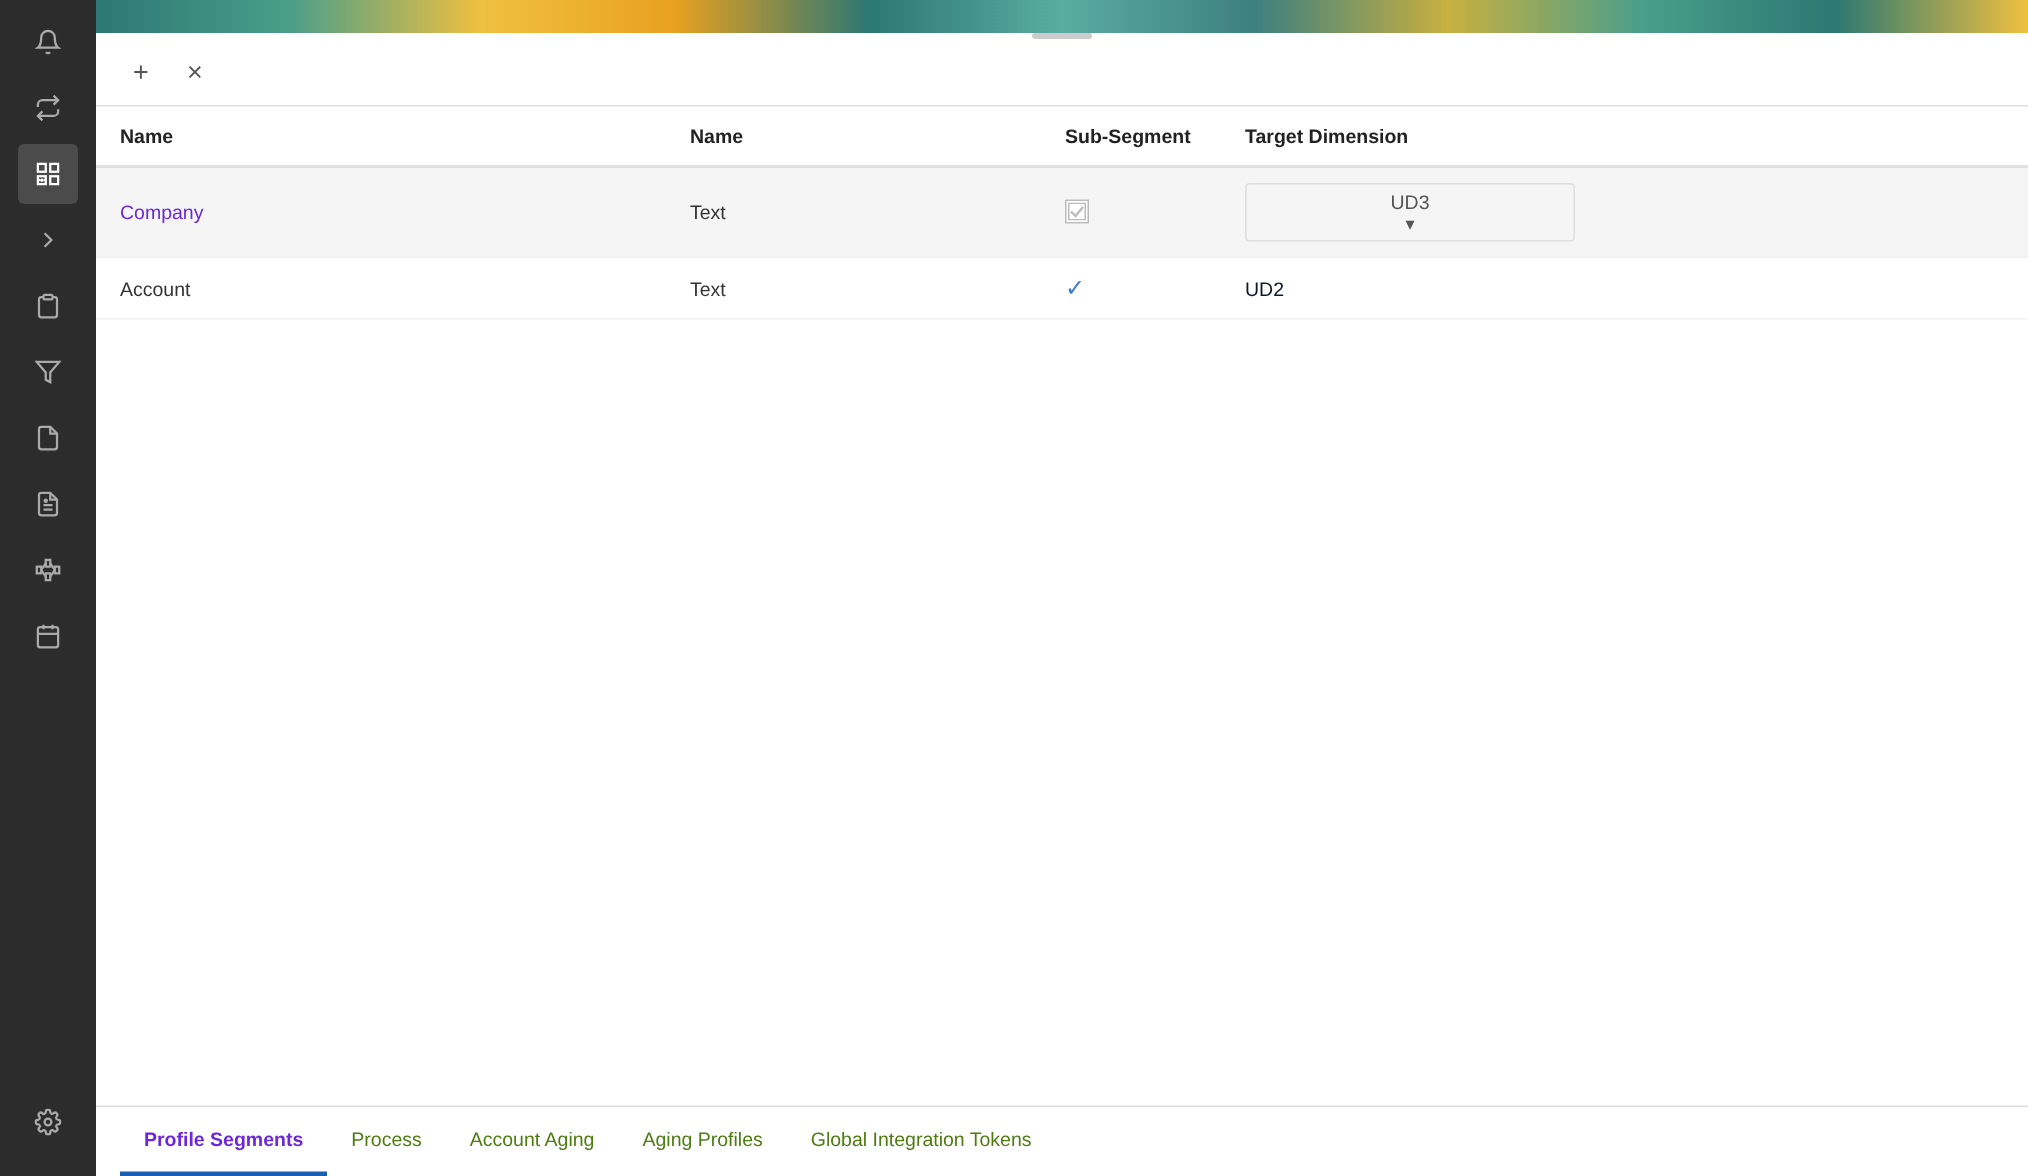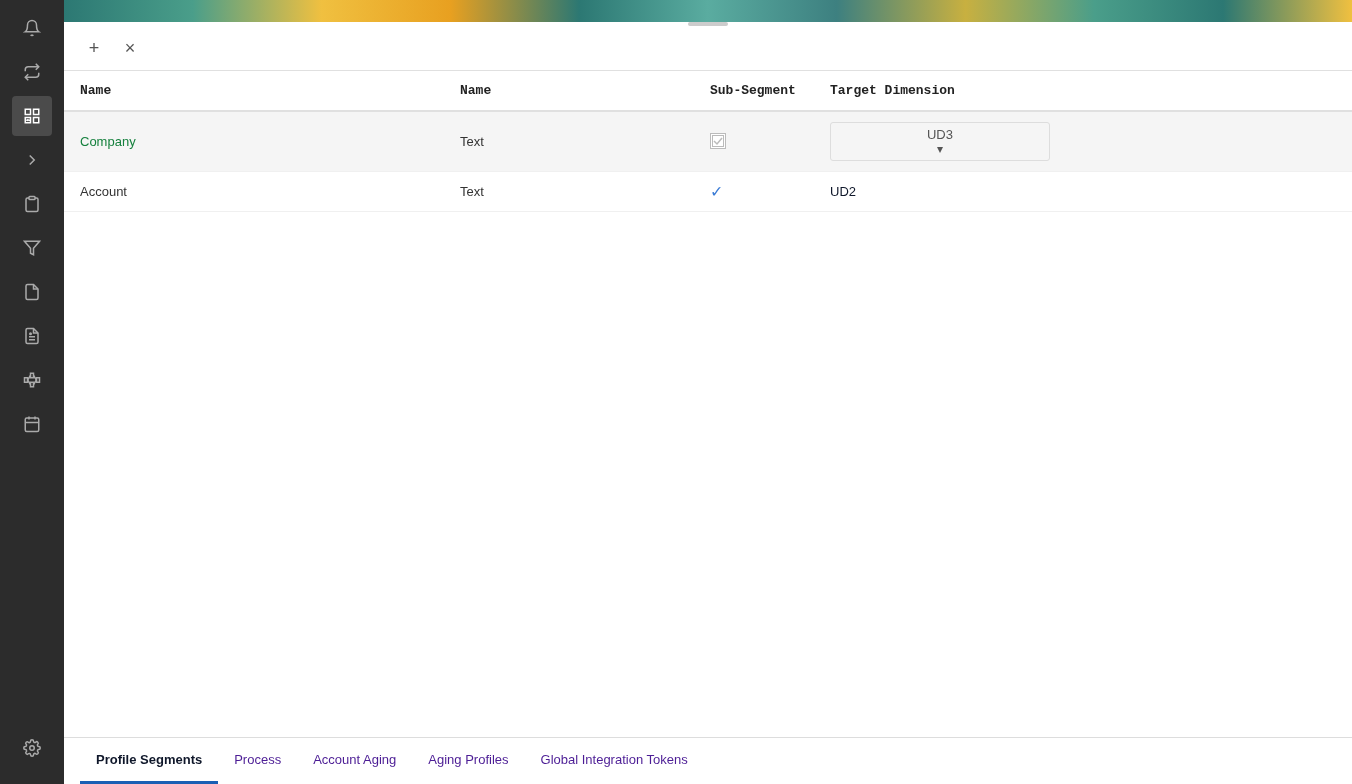--- a/index.html
+++ b/index.html
@@ -86,21 +86,20 @@
       flex: 1;
       overflow-y: auto;
       padding: 0;
     }
     table {
       width: 100%;
       border-collapse: collapse;
     }
     thead tr {
       border-bottom: 2px solid #e0e0e0;
-      font-family: Liberation Mono, monospace;
     }
     thead th {
       padding: 12px 16px;
       text-align: left;
       font-weight: 600;
       font-size: 13px;
       color: #222;
     }
     tbody tr {
       border-bottom: 1px solid #f0f0f0;
@@ -161,26 +160,26 @@
       display: flex;
       border-top: 1px solid #ddd;
       background: #fff;
       flex-shrink: 0;
       padding: 0 16px;
     }
     .tab-item {
       padding: 14px 16px;
       font-size: 13px;
       cursor: pointer;
-      color: #4c1d95;
+      color: #4d7c0f;
       border-bottom: 3px solid transparent;
       white-space: nowrap;
     }
     .tab-item.active {
-      color: #0f172a;
+      color: #6d28d9;
       border-bottom: 3px solid #1a5fb4;
       font-weight: 600;
     }
   </style>
 </head>
 <body>
 
 <nav class="sidebar">
   <div class="sidebar-icon">
     <svg width="18" height="18" viewBox="0 0 24 24" fill="none" stroke="#aaa" stroke-width="2">
@@ -296,21 +295,21 @@
           </th>
           <th class="td-target">
             <span>Target Dimension</span>
           </th>
         </tr>
       </thead>
       <tbody>
 
         <tr class="selected-row">
           <td class="td-name">
-            <input type="text" value="Company" style="border: none; background: transparent; font-size: 13px; color: #15803d; width: 100%; outline: none; cursor: default;" readonly="">
+            <input type="text" value="Company" style="border: none; background: transparent; font-size: 13px; color: #6d28d9; width: 100%; outline: none; cursor: default;" readonly="">
           </td>
           <td class="td-type">
             <span>Text</span>
           </td>
           <td class="td-subsegment">
             <div class="checkbox-disabled">
               <svg width="12" height="12" viewBox="0 0 12 12" fill="none">
                 <rect x="0.5" y="0.5" width="11" height="11" stroke="#bbb" fill="white"></rect>
                 <path d="M2 6 L5 9 L10 3" stroke="#bbb" stroke-width="1.5" fill="none"></path>
               </svg>

